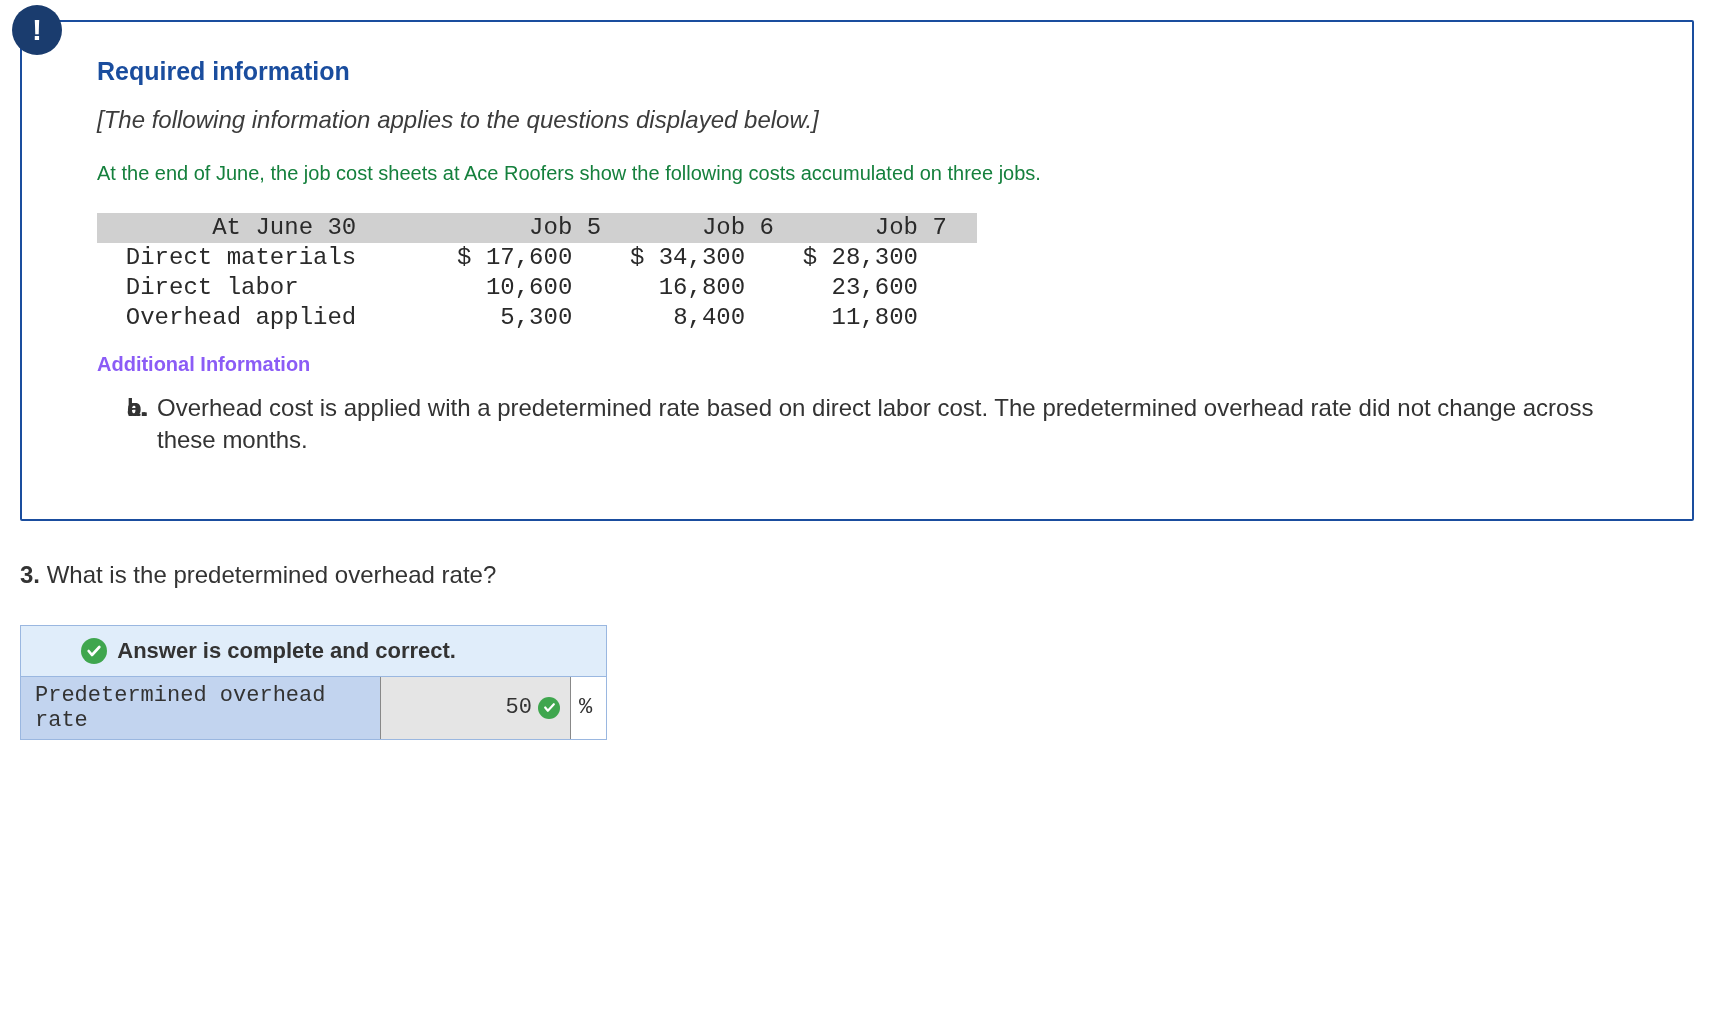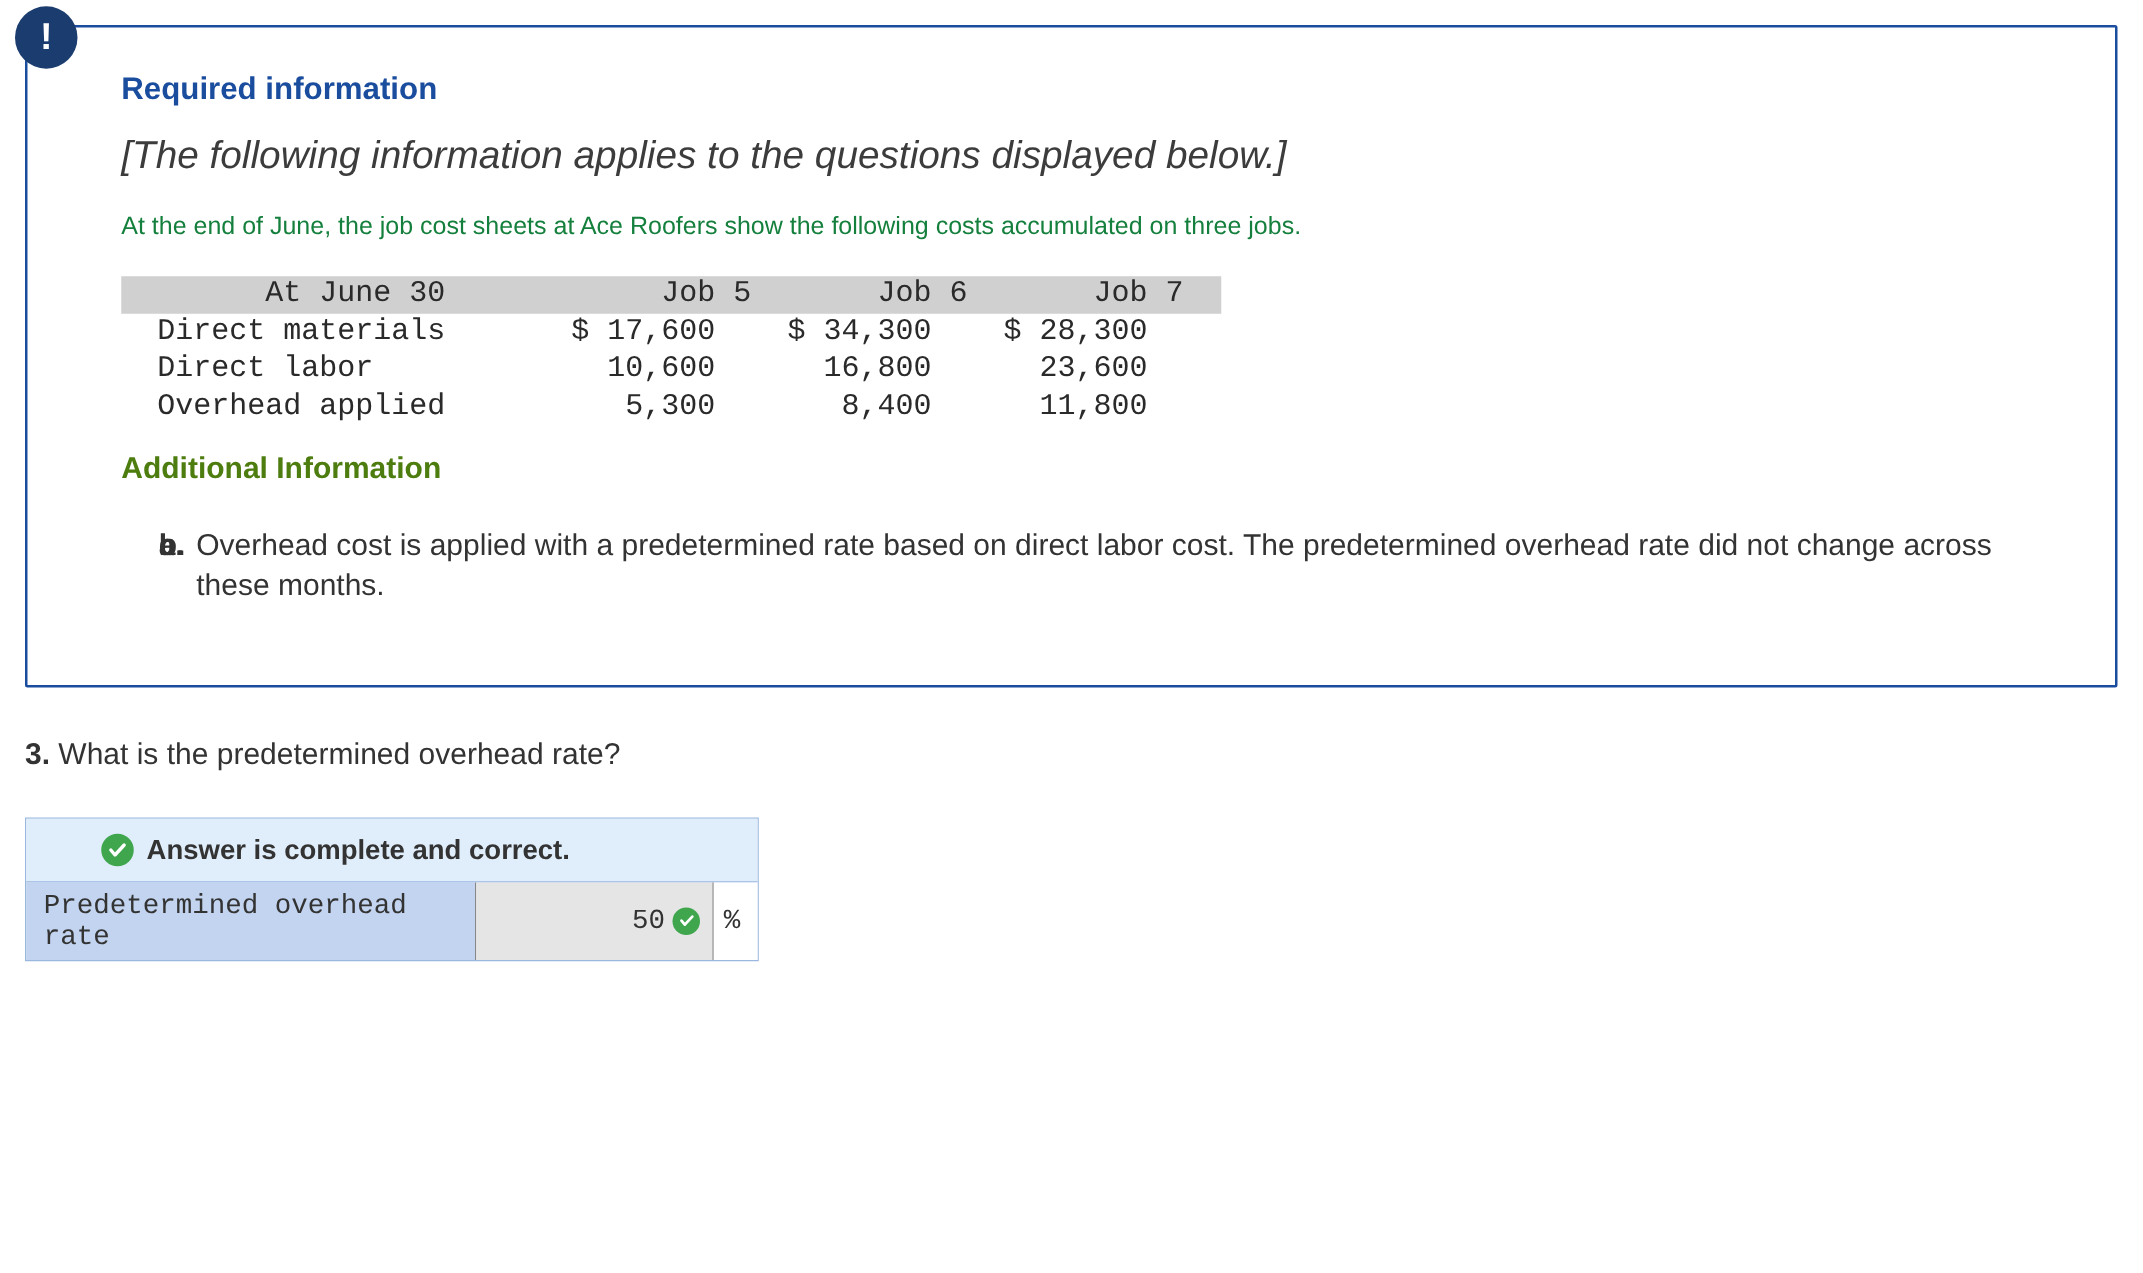--- a/index.html
+++ b/index.html
@@ -42,21 +42,21 @@
     }
     .required-title {
       color: #1a4d9e;
       font-weight: 700;
       font-size: 25px;
       margin-bottom: 20px;
     }
     .subtitle-italic {
       font-style: italic;
       color: #3c3c3c;
-      font-size: 31px;
+      font-size: 24px;
       margin-bottom: 28px;
     }
     .intro-text {
       color: #15803d;
       font-size: 20px;
       margin-bottom: 28px;
     }
     .mono-table {
       font-family: "Courier New", Courier, monospace;
       font-size: 24px;
@@ -65,23 +65,23 @@
       color: #2a2a2a;
       white-space: pre;
     }
     .mono-header {
       background: #d0d0d0;
       display: inline-block;
       padding-right: 30px;
     }
     .additional-title {
       font-weight: 700;
-      color: #4d7c0f;
-      font-size: 24px;
-      margin-bottom: 32px;
+      color: #8b5cf6;
+      font-size: 20px;
+      margin-bottom: 16px;
     }
     .info-list {
       list-style: none;
       padding-left: 30px;
       font-size: 24px;
       color: #333333;
       line-height: 1.35;
     }
     .info-list li {
       position: relative;

